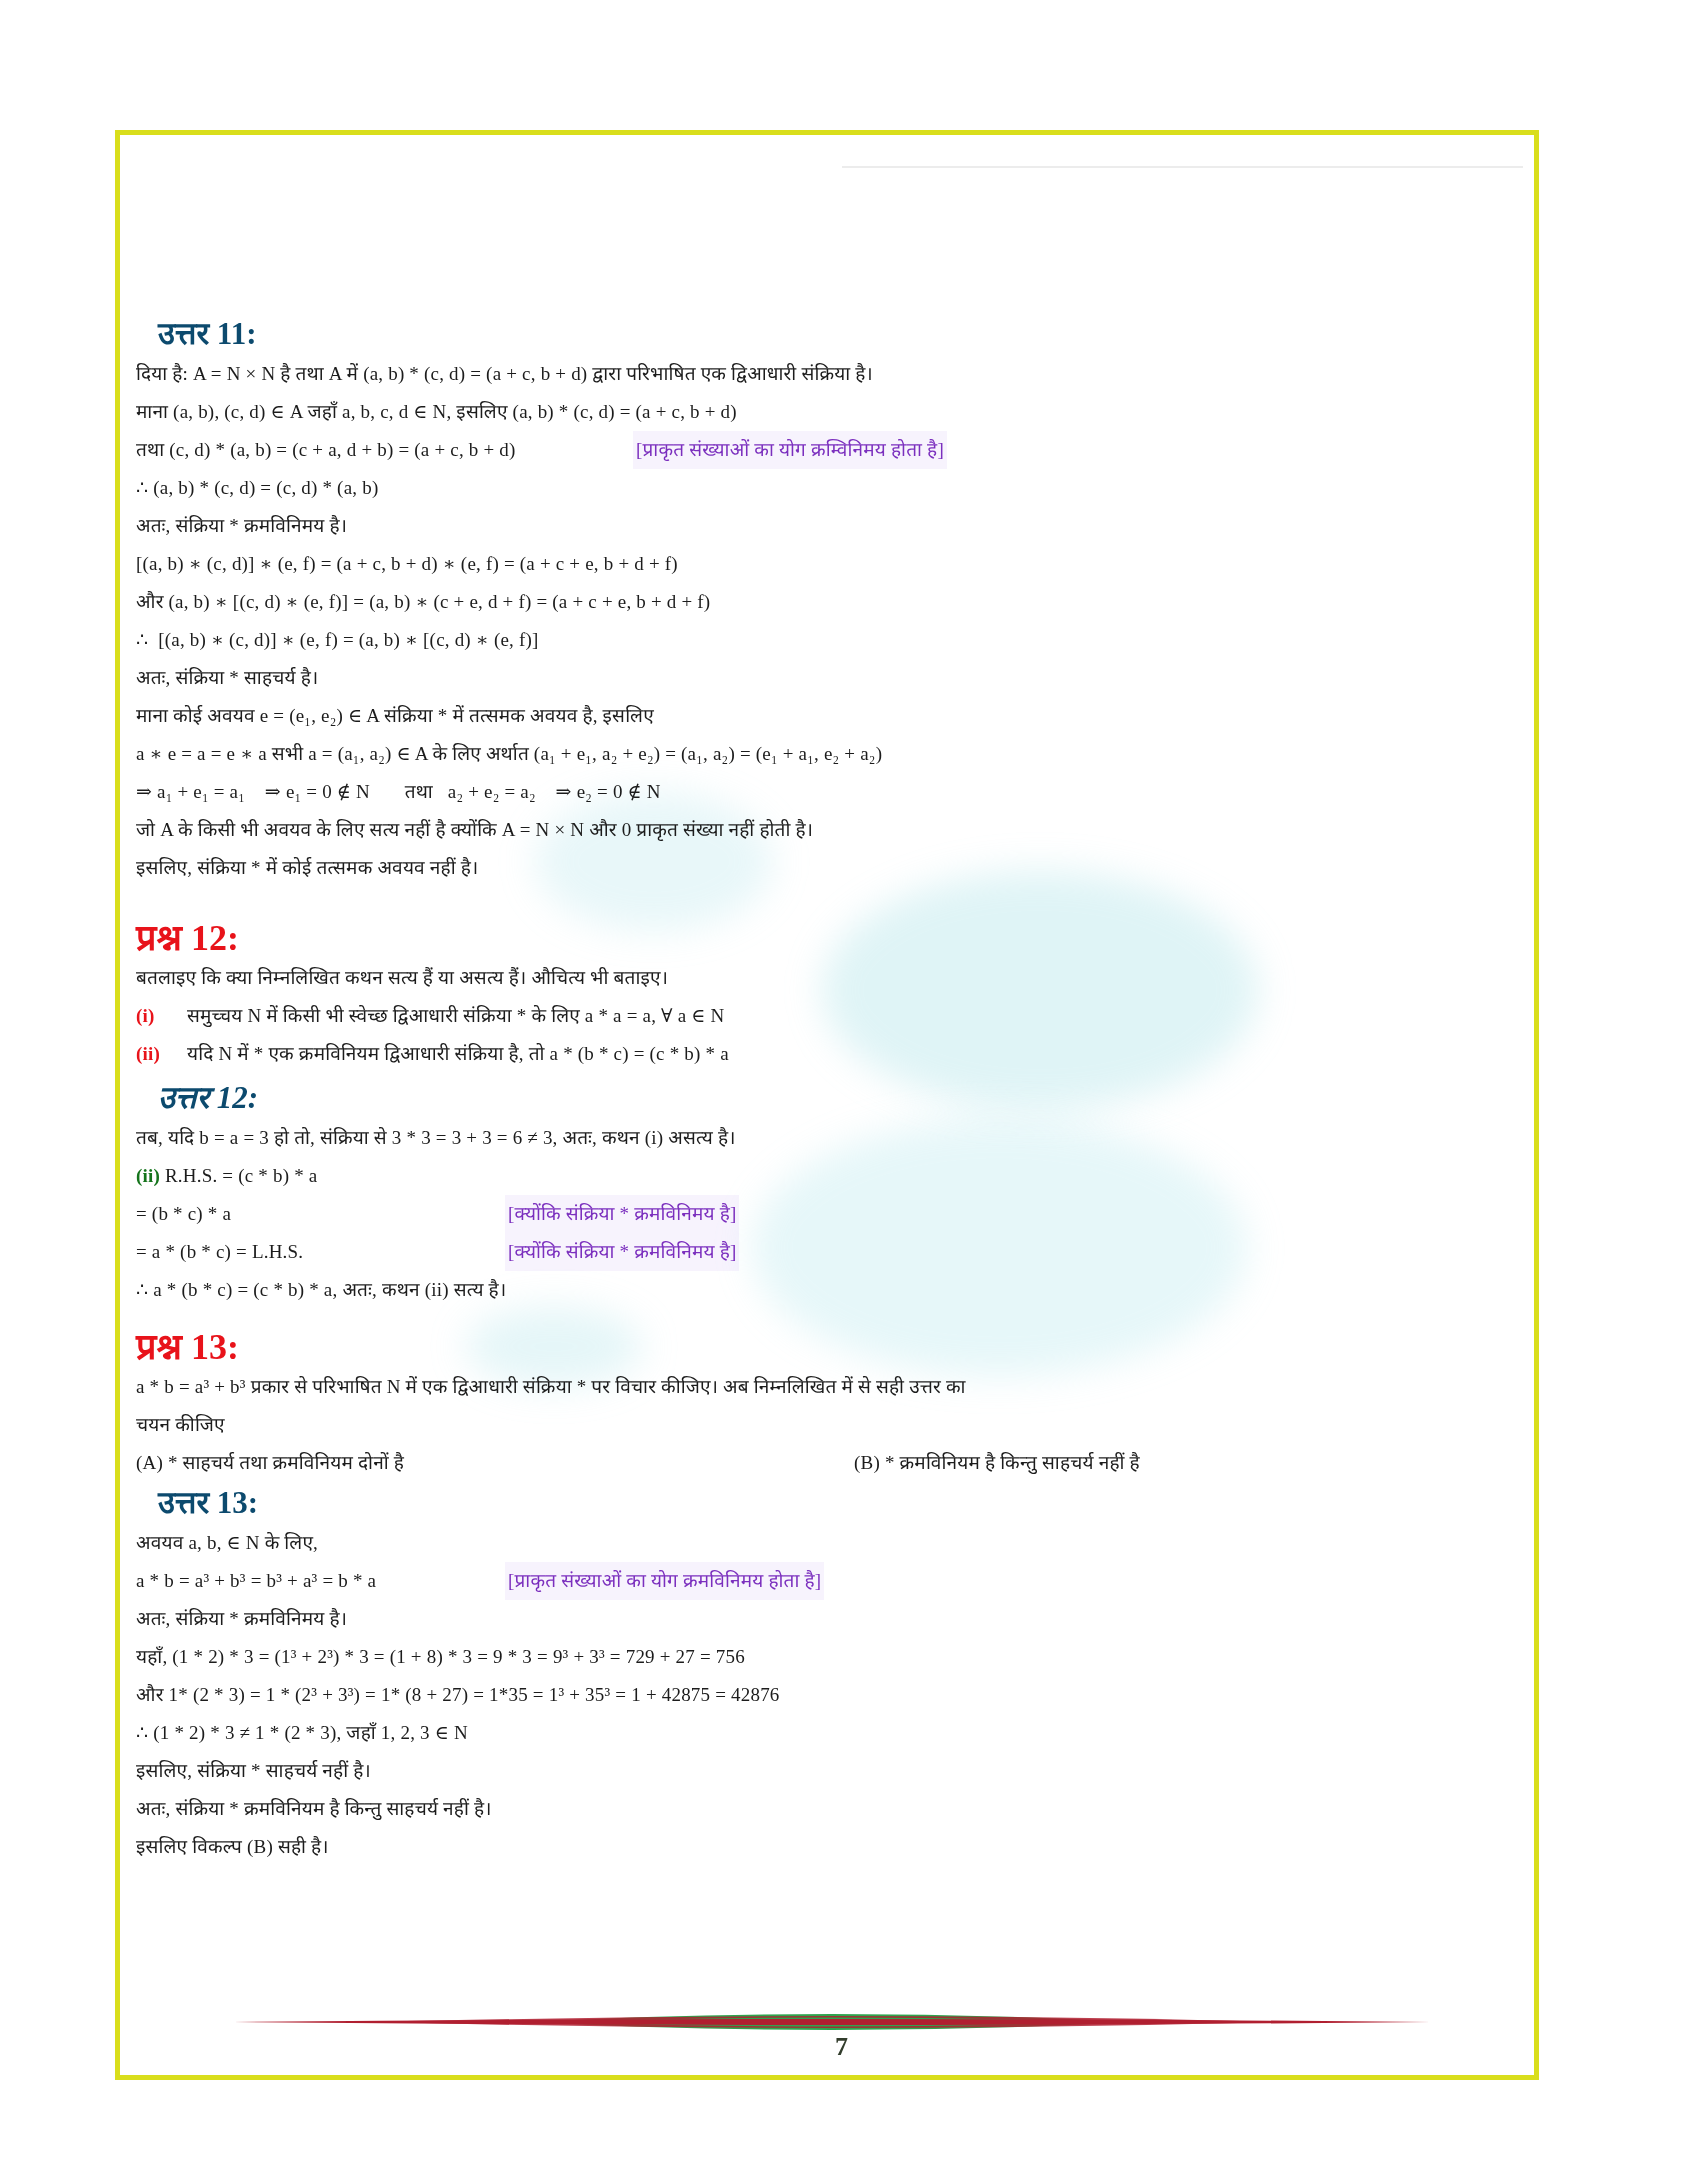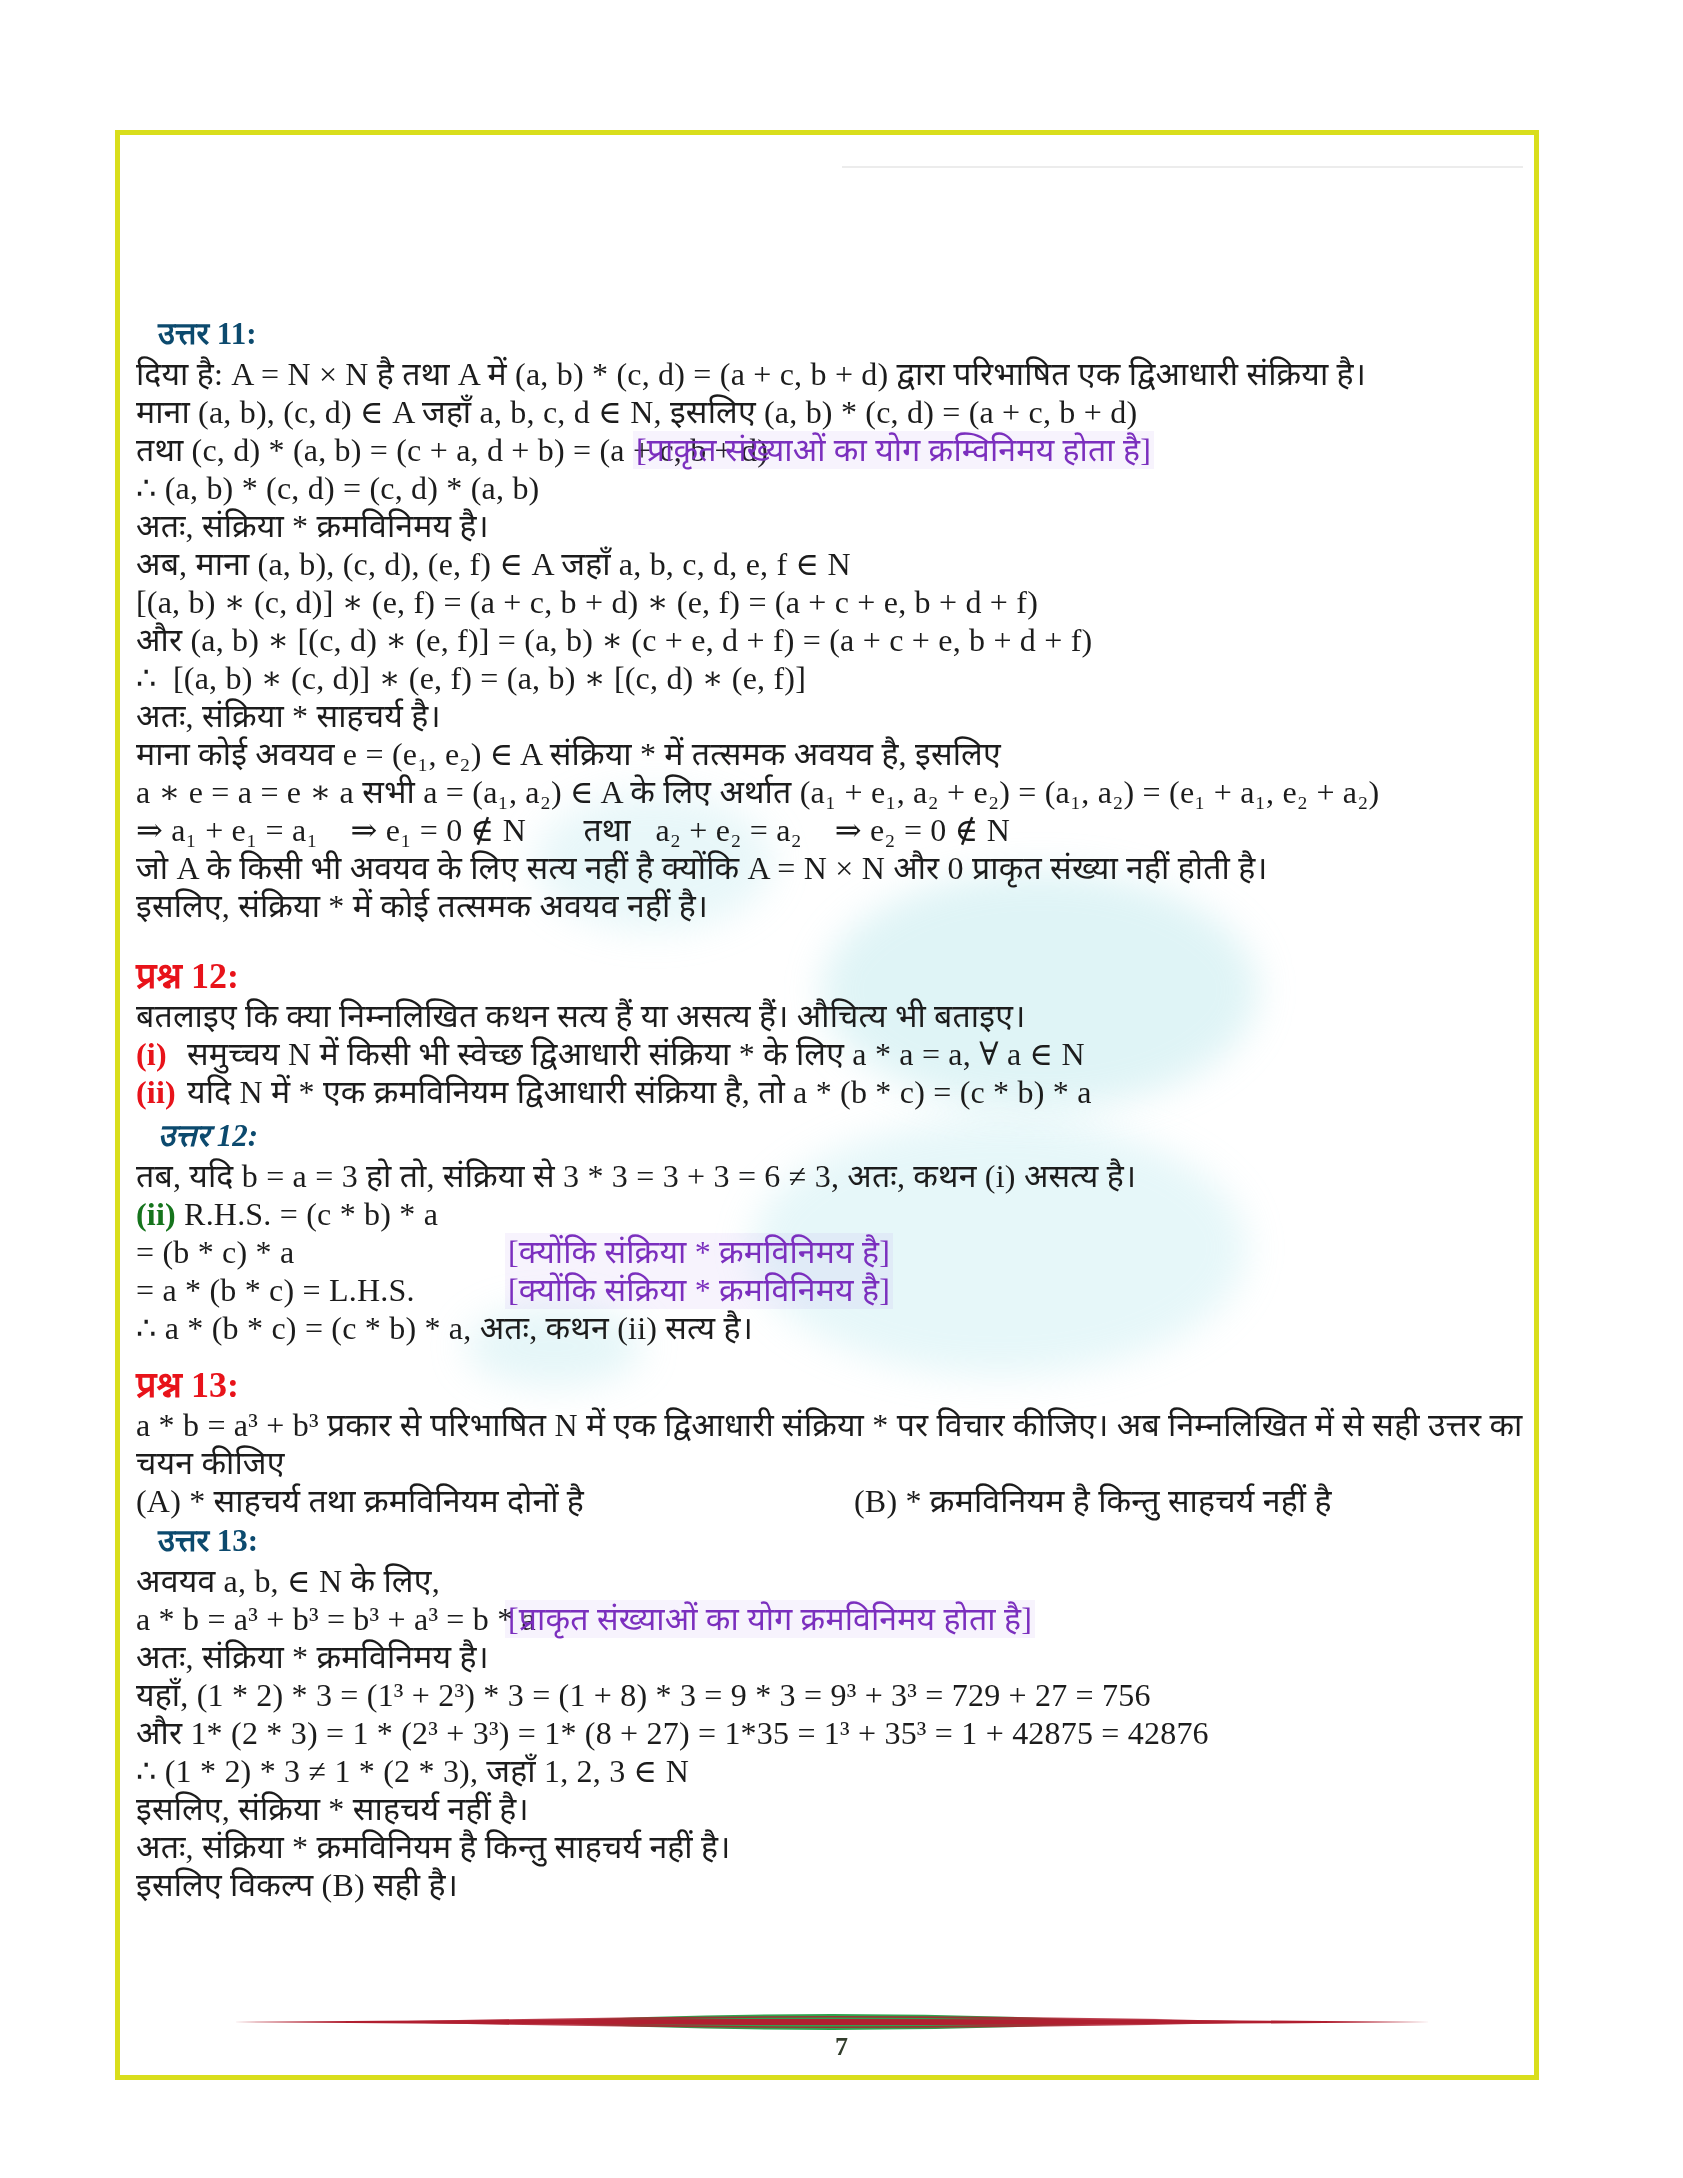--- a/index.html
+++ b/index.html
@@ -14,21 +14,21 @@
   }
   .top-inner-shade{position:absolute;left:842px;top:166px;width:681px;height:2px;background:#ececec;}
   .watermark{position:absolute;pointer-events:none;filter:blur(18px);}
   .wm1{left:822px;top:871px;width:436px;height:238px;background:rgba(140,214,222,0.28);border-radius:50%;}
   .wm2{left:752px;top:1119px;width:495px;height:257px;background:rgba(150,220,228,0.24);border-radius:50%;}
   .wm3{left:535px;top:792px;width:238px;height:139px;background:rgba(150,220,228,0.22);border-radius:50%;}
   .wm4{left:465px;top:1307px;width:178px;height:79px;background:rgba(150,220,228,0.25);border-radius:50%;}
 
   .content{position:absolute;left:136px;top:313px;width:1389px;}
   .line{
-    position:relative;font-size:32px;line-height:38px;height:38px;
+    position:relative;font-size:19px;line-height:38px;height:38px;
     color:#1c1c1c;white-space:pre;letter-spacing:0.2px;
   }
   .q-head{
     color:#e8131a;font-weight:bold;font-size:36px;line-height:42px;height:42px;white-space:pre;
   }
   .ans-head{
     color:#0c4a6e;font-weight:bold;font-size:31px;line-height:42px;height:42px;
     padding-left:22px;white-space:pre;position:relative;
   }
   .ans-head .hl{
@@ -65,21 +65,20 @@
 <div class="watermark wm4"></div>
 
 <div class="content">
 
   <div class="ans-head"><span class="hl"></span><span>उत्तर 11:</span></div>
   <div class="line"><span>दिया है: A = N × N है तथा A में (a, b) * (c, d) = (a + c, b + d) द्वारा परिभाषित एक द्विआधारी संक्रिया है।</span></div>
   <div class="line"><span>माना (a, b), (c, d) ∈ A जहाँ a, b, c, d ∈ N, इसलिए (a, b) * (c, d) = (a + c, b + d)</span></div>
   <div class="line"><span>तथा (c, d) * (a, b) = (c + a, d + b) = (a + c, b + d)</span><span class="note note-a11">[प्राकृत संख्याओं का योग क्रम्विनिमय होता है]</span></div>
   <div class="line"><span>∴ (a, b) * (c, d) = (c, d) * (a, b)</span></div>
   <div class="line"><span>अतः, संक्रिया * क्रमविनिमय है।</span></div>
-  <div class="line"><span>अब, माना (a, b), (c, d), (e, f) ∈ A जहाँ a, b, c, d, e, f ∈ N</span></div>
   <div class="line"><span>[(a, b) ∗ (c, d)] ∗ (e, f) = (a + c, b + d) ∗ (e, f) = (a + c + e, b + d + f)</span></div>
   <div class="line"><span>और (a, b) ∗ [(c, d) ∗ (e, f)] = (a, b) ∗ (c + e, d + f) = (a + c + e, b + d + f)</span></div>
   <div class="line"><span>∴  [(a, b) ∗ (c, d)] ∗ (e, f) = (a, b) ∗ [(c, d) ∗ (e, f)]</span></div>
   <div class="line"><span>अतः, संक्रिया * साहचर्य है।</span></div>
   <div class="line"><span>माना कोई अवयव e = (e₁, e₂) ∈ A संक्रिया * में तत्समक अवयव है, इसलिए</span></div>
   <div class="line"><span>a ∗ e = a = e ∗ a सभी a = (a₁, a₂) ∈ A के लिए अर्थात (a₁ + e₁, a₂ + e₂) = (a₁, a₂) = (e₁ + a₁, e₂ + a₂)</span></div>
   <div class="line"><span>⇒ a₁ + e₁ = a₁    ⇒ e₁ = 0 ∉ N       तथा   a₂ + e₂ = a₂    ⇒ e₂ = 0 ∉ N</span></div>
   <div class="line"><span>जो A के किसी भी अवयव के लिए सत्य नहीं है क्योंकि A = N × N और 0 प्राकृत संख्या नहीं होती है।</span></div>
   <div class="line"><span>इसलिए, संक्रिया * में कोई तत्समक अवयव नहीं है।</span></div>
 

